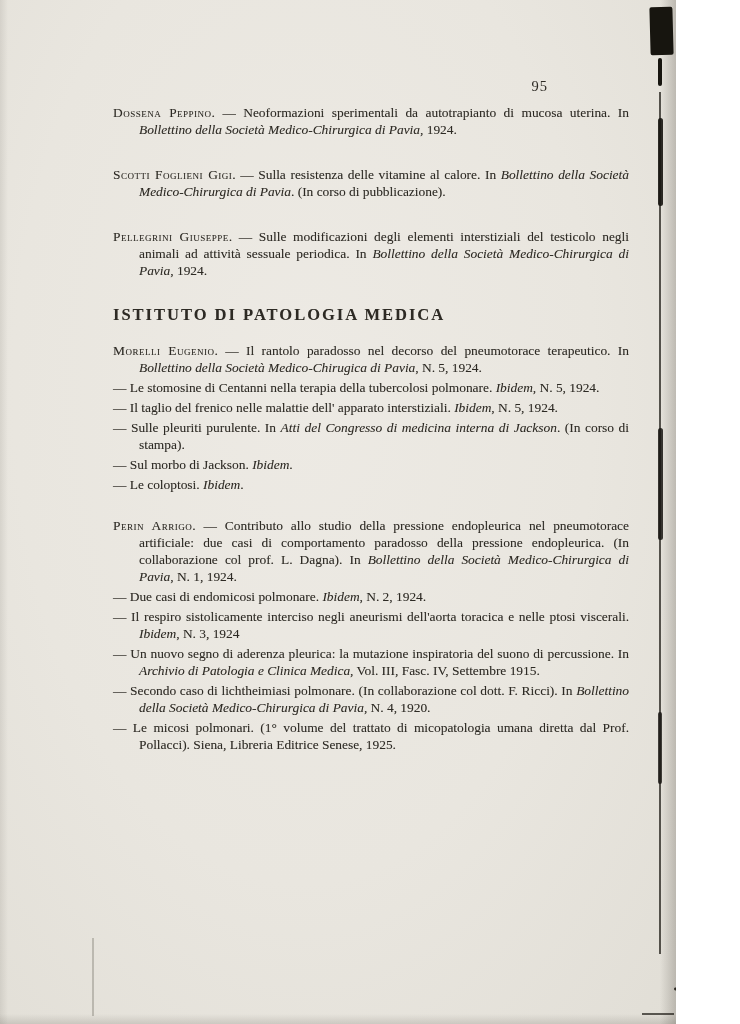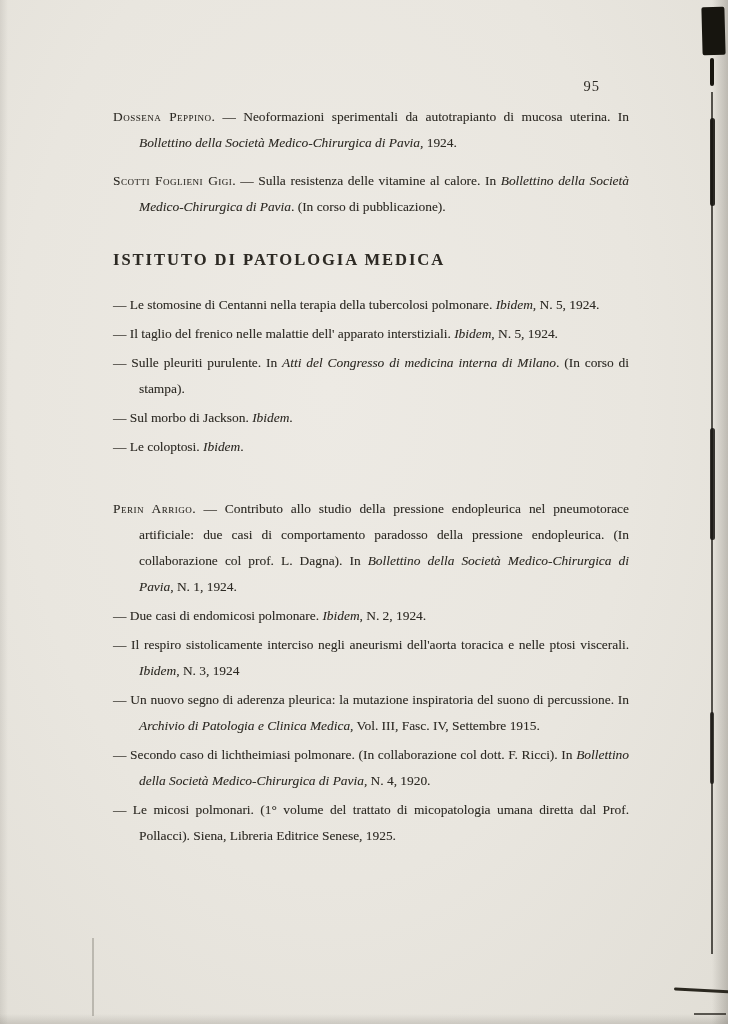--- a/index.html
+++ b/index.html
@@ -2,50 +2,50 @@
 <html><head>
 <meta charset="utf-8">
 <style>
   * { margin: 0; padding: 0; box-sizing: border-box; }
   html, body { width: 740px; height: 1024px; overflow: hidden; }
   body {
     font-family: "Liberation Serif", "DejaVu Serif", serif;
   }
   .page {
     position: relative;
-    width: 728px;
+    width: 676px;
     height: 1024px;
     background: radial-gradient(ellipse at 45% 38%, #edeae4 0%, #e9e6df 55%, #e1ded6 100%);
     color: #2d2a24;
     overflow: hidden;
   }
   .page-number {
     position: absolute;
     top: 78px;
     right: 128px;
     font-size: 14.5px;
     letter-spacing: 1px;
   }
   .text-block {
     position: absolute;
     left: 113px;
     top: 104px;
     width: 516px;
     font-size: 13.4px;
-    line-height: 26px;
+    line-height: 17px;
     text-align: justify;
     text-shadow: 0.2px 0.2px 0 rgba(45,40,35,0.25);
   }
   .entry {
     padding-left: 26px;
     text-indent: -26px;
     margin-bottom: 3px;
   }
-  .gap { margin-top: 12px; }
-  .gap-lg { margin-top: 36px; }
+  .gap { margin-top: 28px; }
+  .gap-lg { margin-top: 24px; }
   .sc { font-variant: small-caps; letter-spacing: 0.5px; }
   .it { font-style: italic; }
   .section-heading {
     text-align: left;
     font-size: 16.5px;
     letter-spacing: 2px;
     margin: 27px 0 19px 0;
     white-space: nowrap;
   }
   
@@ -79,29 +79,31 @@
 
   <div class="page-number">95</div>
 
   <main class="text-block">
 
     <p class="entry"><span class="sc">Dossena Peppino</span><span>. — Neoformazioni sperimentali da autotrapianto di mucosa uterina. In </span><span class="it">Bollettino della Società Medico-Chirurgica di Pavia</span><span>, 1924.</span></p>
 
 
     <p class="entry gap"><span class="sc">Scotti Foglieni Gigi</span><span>. — Sulla resistenza delle vitamine al calore. In </span><span class="it">Bollettino della Società Medico-Chirurgica di Pavia</span><span>. (In corso di pubblicazione).</span></p>
 
+    <p class="entry gap"><span class="sc">Pellegrini Giuseppe</span><span>. — Sulle modificazioni degli elementi interstiziali del testicolo negli animali ad attività sessuale periodica. In </span><span class="it">Bollettino della Società Medico-Chirurgica di Pavia</span><span>, 1924.</span></p>
 
     <h2 class="section-heading">ISTITUTO DI PATOLOGIA MEDICA</h2>
 
+    <p class="entry"><span class="sc">Morelli Eugenio</span><span>. — Il rantolo paradosso nel decorso del pneumotorace terapeutico. In </span><span class="it">Bollettino della Società Medico-Chirugica di Pavia</span><span>, N. 5, 1924.</span></p>
 
     <p class="entry"><span class="sc"></span><span>— Le stomosine di Centanni nella terapia della tubercolosi polmonare. </span><span class="it">Ibidem</span><span>, N. 5, 1924.</span></p>
 
     <p class="entry"><span class="sc"></span><span>— Il taglio del frenico nelle malattie dell' apparato interstiziali. </span><span class="it">Ibidem</span><span>, N. 5, 1924.</span></p>
 
-    <p class="entry"><span class="sc"></span><span>— Sulle pleuriti purulente. In </span><span class="it">Atti del Congresso di medicina interna di Milano</span><span>. (In corso di stampa).</span></p>
+    <p class="entry"><span class="sc"></span><span>— Sulle pleuriti purulente. In </span><span class="it">Atti del Congresso di medicina interna di Jackson</span><span>. (In corso di stampa).</span></p>
 
     <p class="entry"><span class="sc"></span><span>— Sul morbo di Jackson. </span><span class="it">Ibidem</span><span>.</span></p>
 
     <p class="entry"><span class="sc"></span><span>— Le coloptosi. </span><span class="it">Ibidem</span><span>.</span></p>
 
     <p class="entry gap-lg"><span class="sc">Perin Arrigo</span><span>. — Contributo allo studio della pressione endopleurica nel pneumotorace artificiale: due casi di comportamento paradosso della pressione endopleurica. (In collaborazione col prof. L. Dagna). In </span><span class="it">Bollettino della Società Medico-Chirurgica di Pavia</span><span>, N. 1, 1924.</span></p>
 
     <p class="entry"><span class="sc"></span><span>— Due casi di endomicosi polmonare. </span><span class="it">Ibidem</span><span>, N. 2, 1924.</span></p>
 
     <p class="entry"><span class="sc"></span><span>— Il respiro sistolicamente interciso negli aneurismi dell'aorta toracica e nelle ptosi viscerali. </span><span class="it">Ibidem</span><span>, N. 3, 1924</span></p>

